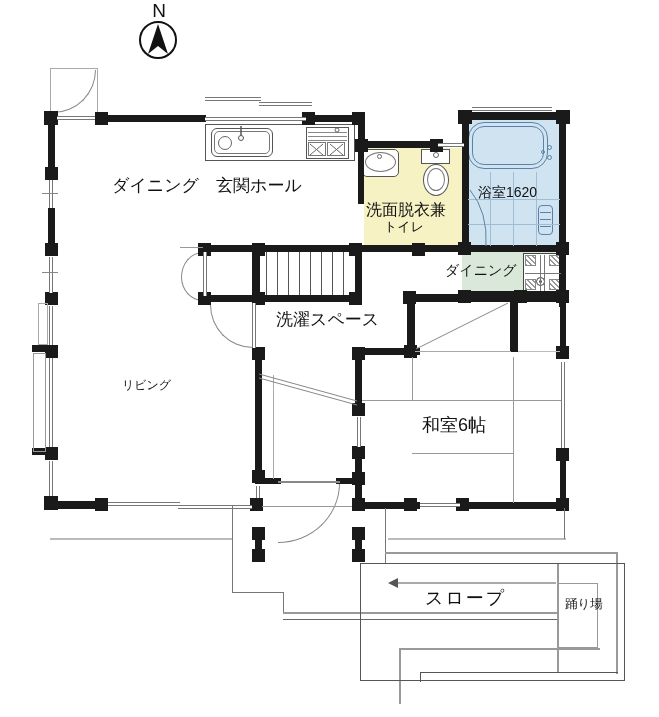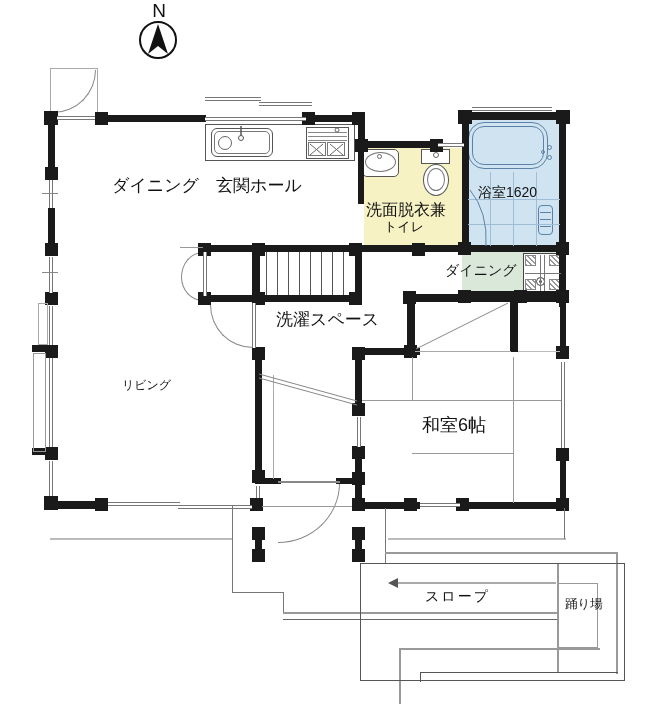--- a/index.html
+++ b/index.html
@@ -86,21 +86,21 @@
 
   <div class="lab" style="left:147px;top:0px;width:24px;text-align:center;font-size:19px;">N</div>
   <div class="lab" style="left:112px;top:176px;font-size:17px;">ダイニング　玄関ホール</div>
   <div class="lab" style="left:366px;top:201px;width:76px;text-align:center;font-size:16px;">洗面脱衣兼</div>
   <div class="lab" style="left:366px;top:220px;width:76px;text-align:center;font-size:13px;">トイレ</div>
   <div class="lab" style="left:478px;top:184px;font-size:14px;">浴室1620</div>
   <div class="lab" style="left:445px;top:262px;font-size:14px;">ダイニング</div>
   <div class="lab" style="left:276px;top:310px;font-size:17px;">洗濯スペース</div>
   <div class="lab" style="left:102px;top:379px;font-size:12px;margin-left:20px;">リビング</div>
   <div class="lab" style="left:422px;top:415px;font-size:18px;">和室6帖</div>
-  <div class="lab" style="left:425px;top:588px;font-size:14px;letter-spacing:2px;">スロープ</div>
+  <div class="lab" style="left:425px;top:588px;font-size:18px;letter-spacing:2px;">スロープ</div>
   <div class="lab" style="left:565px;top:597px;font-size:12.5px;">踊り場</div>
 <div class="abs wall" style="left: 103px; top: 115px; width: 103px; height: 7px;"></div>
     <div class="abs wall" style="left: 310px; top: 115px; width: 46px; height: 7px;"></div>
     <div class="abs wall" style="left: 462px; top: 112px; width: 104px; height: 8px;"></div>
     <div class="abs wall" style="left: 360px; top: 141px; width: 78px; height: 7px;"></div>
     <div class="abs wall" style="left: 358px; top: 113px; width: 7px; height: 36px;"></div>
     <div class="abs wall" style="left: 462px; top: 118px; width: 7px; height: 132px;"></div>
     <div class="abs wall" style="left: 559px; top: 113px; width: 7px; height: 194px;"></div>
     <div class="abs wall" style="left: 358px; top: 146px; width: 6px; height: 58px;"></div>
     <div class="abs wall" style="left: 198px; top: 245px; width: 164px; height: 7px;"></div>

